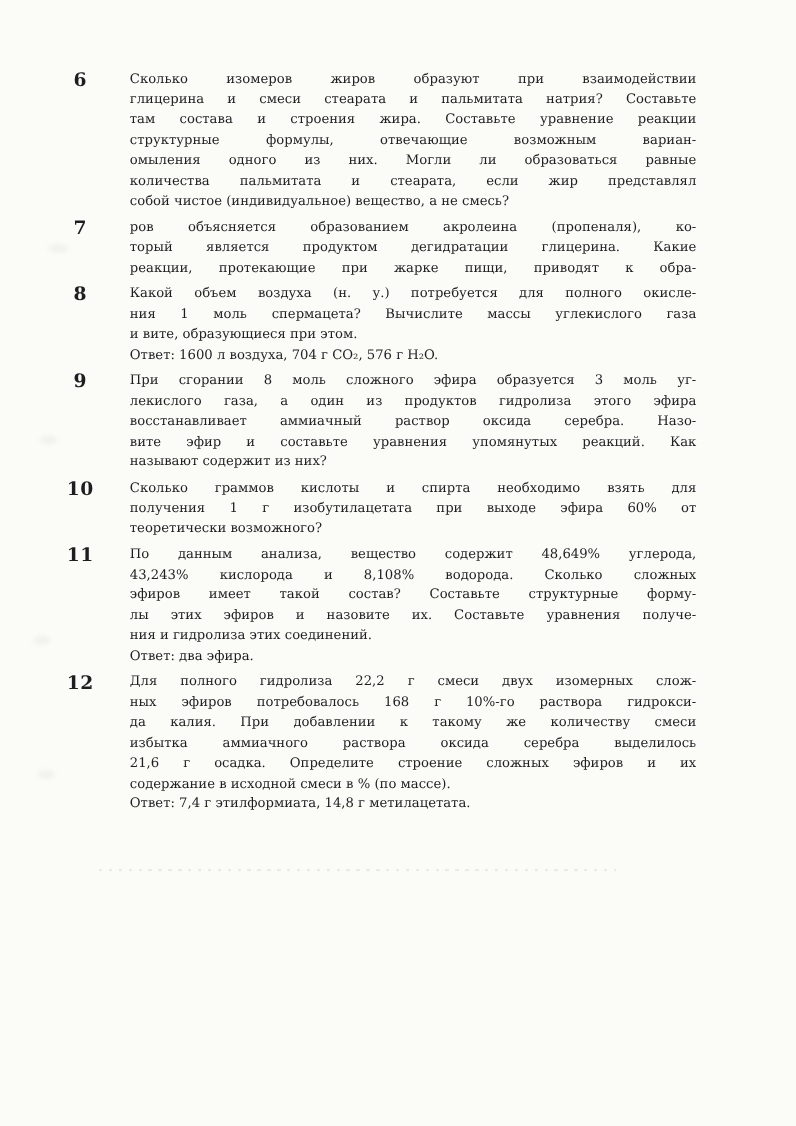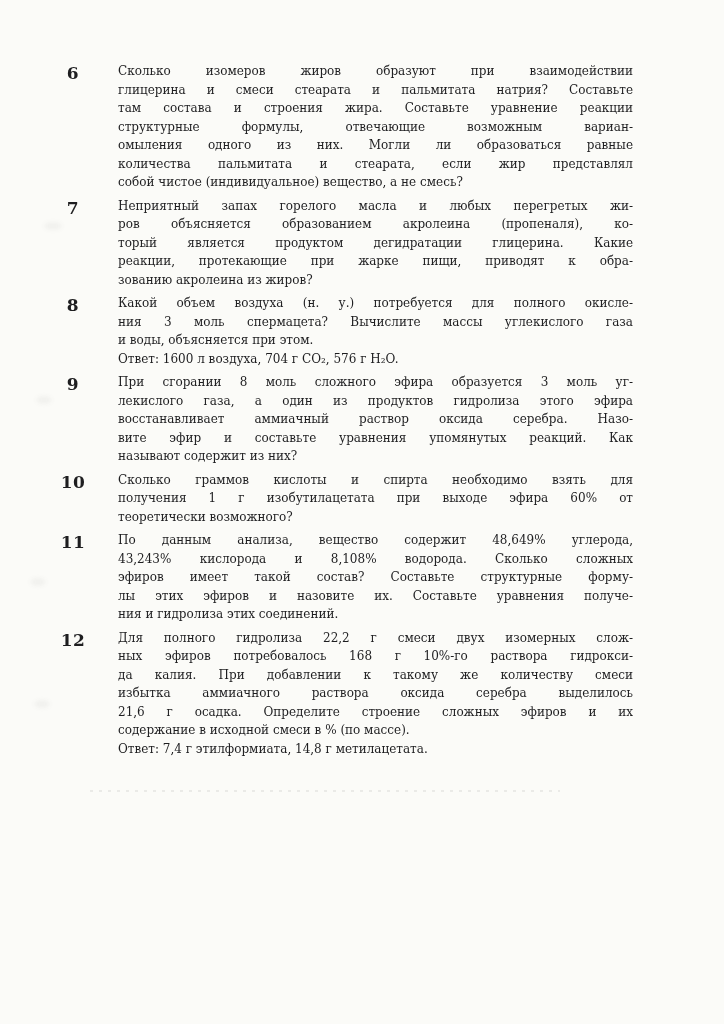--- a/index.html
+++ b/index.html
@@ -90,34 +90,32 @@
           <div class="line stretch">структурные формулы, отвечающие возможным вариан-</div>
           <div class="line stretch">омыления одного из них. Могли ли образоваться равные</div>
           <div class="line stretch">количества пальмитата и стеарата, если жир представлял</div>
           <div class="line">собой чистое (индивидуальное) вещество, а не смесь?</div>
         </div>
   </div>
 
   <div class="problem">
     <div class="num">7</div>
     <div class="body">
-          <div class="line stretch">Неприятный запах горелого масла и любых перегретых жи-</div>
           <div class="line stretch">ров объясняется образованием акролеина (пропеналя), ко-</div>
           <div class="line stretch">торый является продуктом дегидратации глицерина. Какие</div>
           <div class="line stretch">реакции, протекающие при жарке пищи, приводят к обра-</div>
-          <div class="line">зованию акролеина из жиров?</div>
         </div>
   </div>
 
   <div class="problem">
     <div class="num">8</div>
     <div class="body">
           <div class="line stretch">Какой объем воздуха (н. у.) потребуется для полного окисле-</div>
-          <div class="line stretch">ния 3 моль спермацета? Вычислите массы углекислого газа</div>
-          <div class="line">и воды, объясняется при этом.</div>
+          <div class="line stretch">ния 1 моль спермацета? Вычислите массы углекислого газа</div>
+          <div class="line">и вите, образующиеся при этом.</div>
           <div class="line">Ответ: 1600 л воздуха, 704 г CO₂, 576 г H₂O.</div>
         </div>
   </div>
 
   <div class="problem">
     <div class="num">9</div>
     <div class="body">
           <div class="line stretch">При сгорании 8 моль сложного эфира образуется 3 моль уг-</div>
           <div class="line stretch">лекислого газа, а один из продуктов гидролиза этого эфира</div>
           <div class="line stretch">восстанавливает аммиачный раствор оксида серебра. Назо-</div>
@@ -136,20 +134,21 @@
   </div>
 
   <div class="problem">
     <div class="num">11</div>
     <div class="body">
           <div class="line stretch">По данным анализа, вещество содержит 48,649% углерода,</div>
           <div class="line stretch">43,243% кислорода и 8,108% водорода. Сколько сложных</div>
           <div class="line stretch">эфиров имеет такой состав? Составьте структурные форму-</div>
           <div class="line stretch">лы этих эфиров и назовите их. Составьте уравнения получе-</div>
           <div class="line">ния и гидролиза этих соединений.</div>
+          <div class="line">Ответ: два эфира.</div>
         </div>
   </div>
 
   <div class="problem">
     <div class="num">12</div>
     <div class="body">
           <div class="line stretch">Для полного гидролиза 22,2 г смеси двух изомерных слож-</div>
           <div class="line stretch">ных эфиров потребовалось 168 г 10%-го раствора гидрокси-</div>
           <div class="line stretch">да калия. При добавлении к такому же количеству смеси</div>
           <div class="line stretch">избытка аммиачного раствора оксида серебра выделилось</div>

